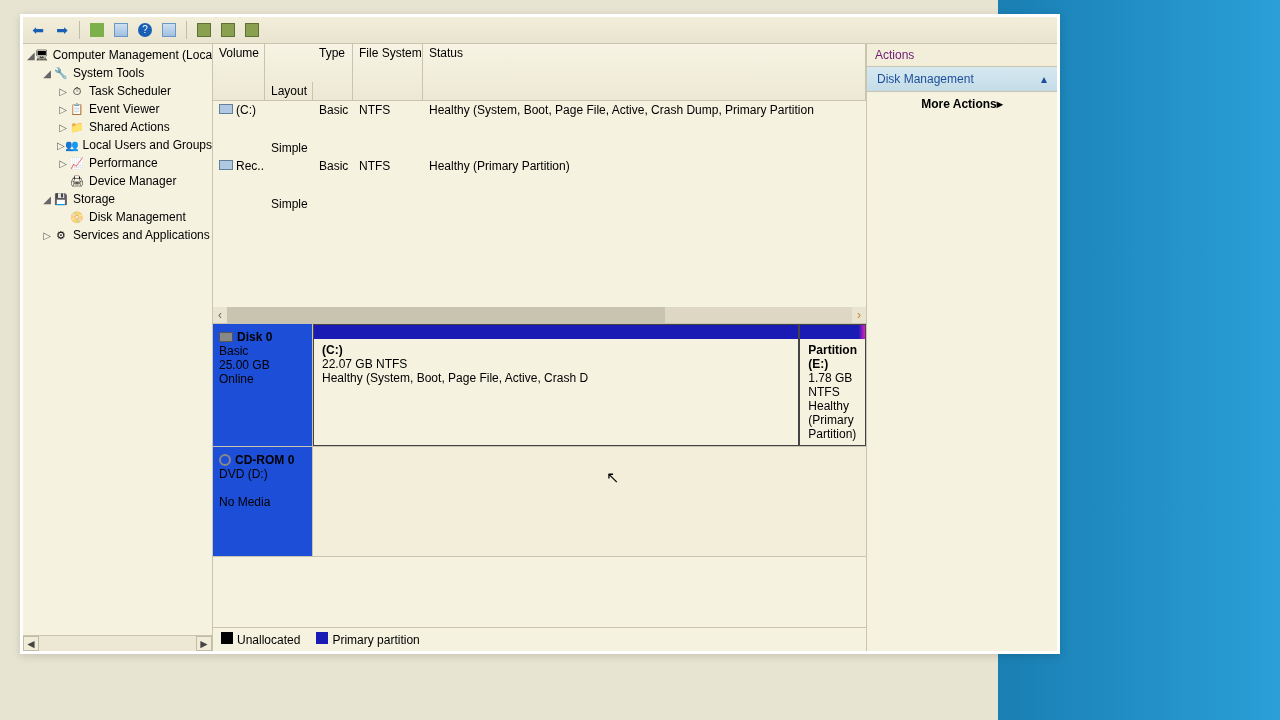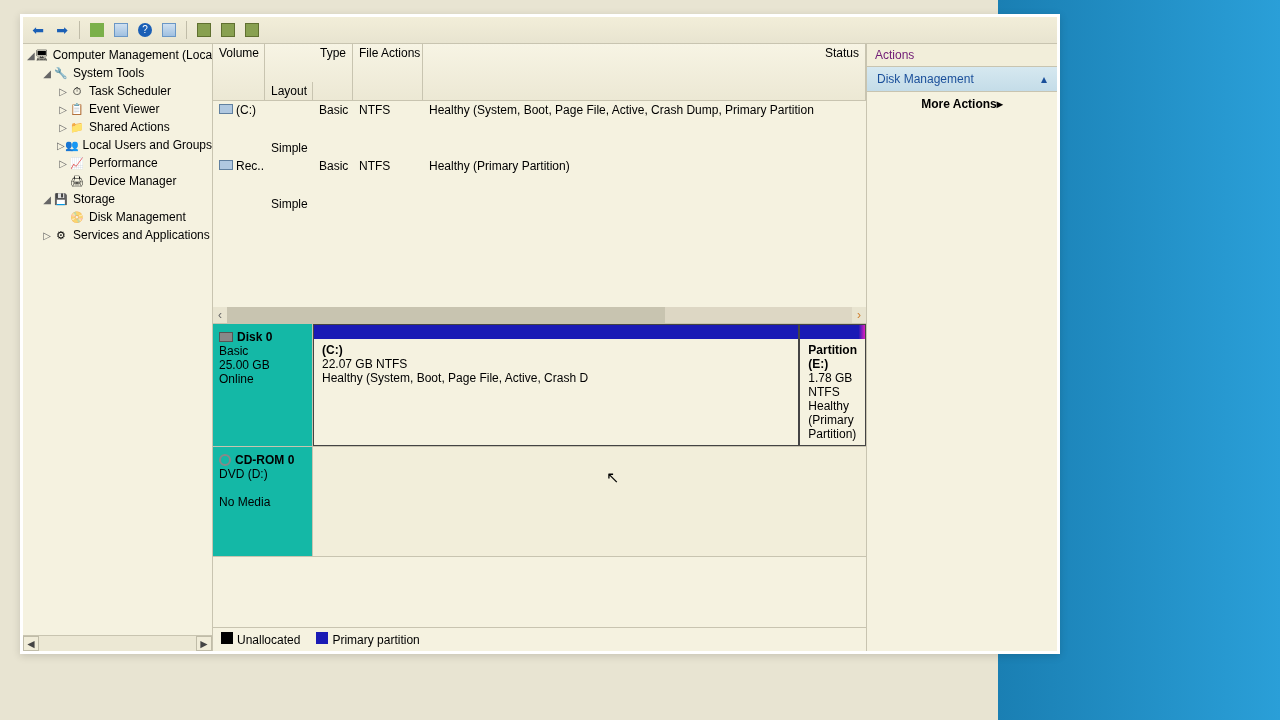--- a/index.html
+++ b/index.html
@@ -116,21 +116,20 @@
   .vol-table {
     height: 280px;
     border-bottom: 1px solid #c8c4b0;
     display:flex; flex-direction:column;
     position:relative;
   }
   .vol-head {
     display:flex;
     background: linear-gradient(#f7f4e4,#ece8d4);
     border-bottom:1px solid #c8c4b0;
-    text-align:right;
   }
   .vol-head div {
     border-right:1px solid #c8c4b0;
     padding:2px 6px;
     color:#000;
     white-space:nowrap;
   }
   .vol-body { flex:1; overflow:hidden; }
   .vol-row { display:flex; padding:1px 0; }
   .vol-row div { padding:1px 6px; white-space:nowrap; overflow:hidden; }
@@ -150,21 +149,21 @@
     display:flex; flex-direction:column;
   }
   .disk-row {
     display:flex; min-height:88px;
     border-bottom:1px solid #c8c4b0;
   }
   .disk-label {
     width:100px;
     border-right:1px solid #c8c4b0;
     padding:6px 6px;
-    background:#14b8a6;
+    background:#1d4ed8;
     font-size:12px;
   }
   .disk-label .dtitle{font-weight:bold; display:flex; align-items:center; gap:4px;}
   .disk-parts {
     flex:1; display:flex; padding:0;
   }
   .part {
     border:1px solid #444;
     margin:0;
     display:flex; flex-direction:column;
@@ -343,21 +342,21 @@
       </div>
     </div>
 
     <div class="center-pane">
 
       <div class="vol-table">
         <div class="vol-head">
           <div class="c-vol">Volume</div>
           <div class="c-lay">Layout</div>
           <div class="c-typ">Type</div>
-          <div class="c-fs">File Actions</div>
+          <div class="c-fs">File System</div>
           <div class="c-st">Status</div>
         </div>
         <div class="vol-body">
           <div class="vol-row">
             <div class="c-vol"><span class="vol-icon"></span><span>(C:)</span></div>
             <div class="c-lay">Simple</div>
             <div class="c-typ">Basic</div>
             <div class="c-fs">NTFS</div>
             <div class="c-st">Healthy (System, Boot, Page File, Active, Crash Dump, Primary Partition</div>
           </div>

